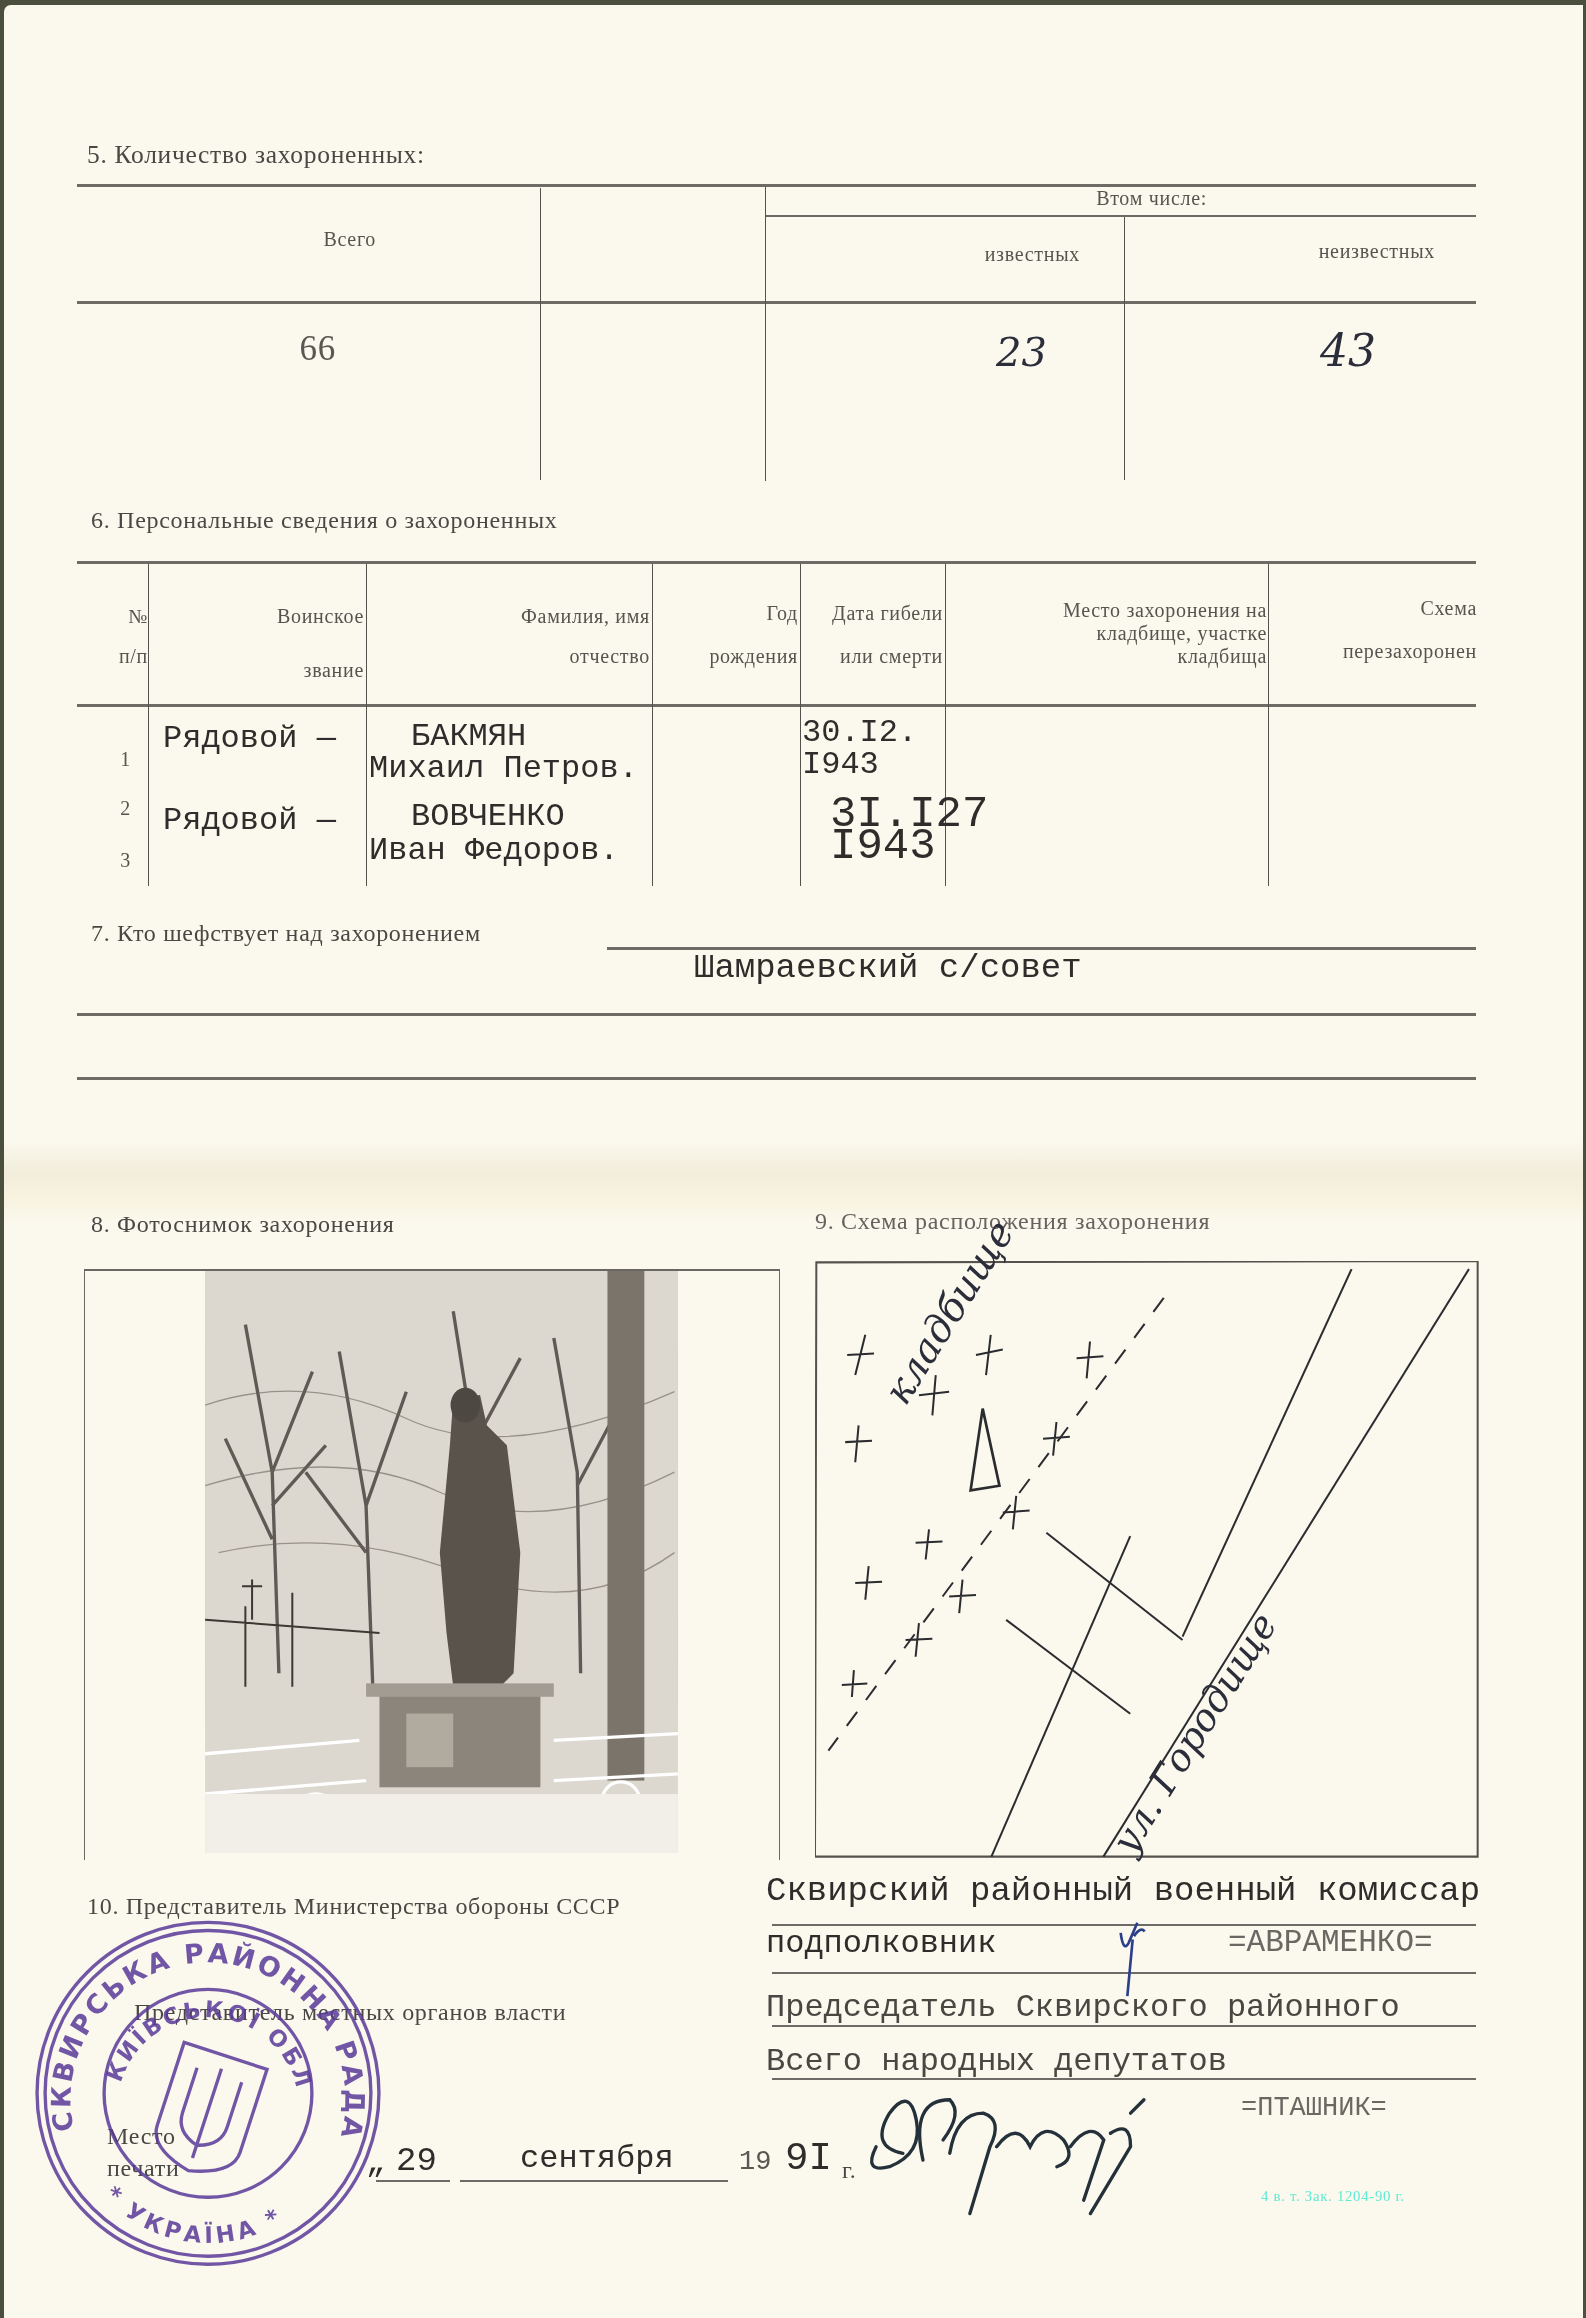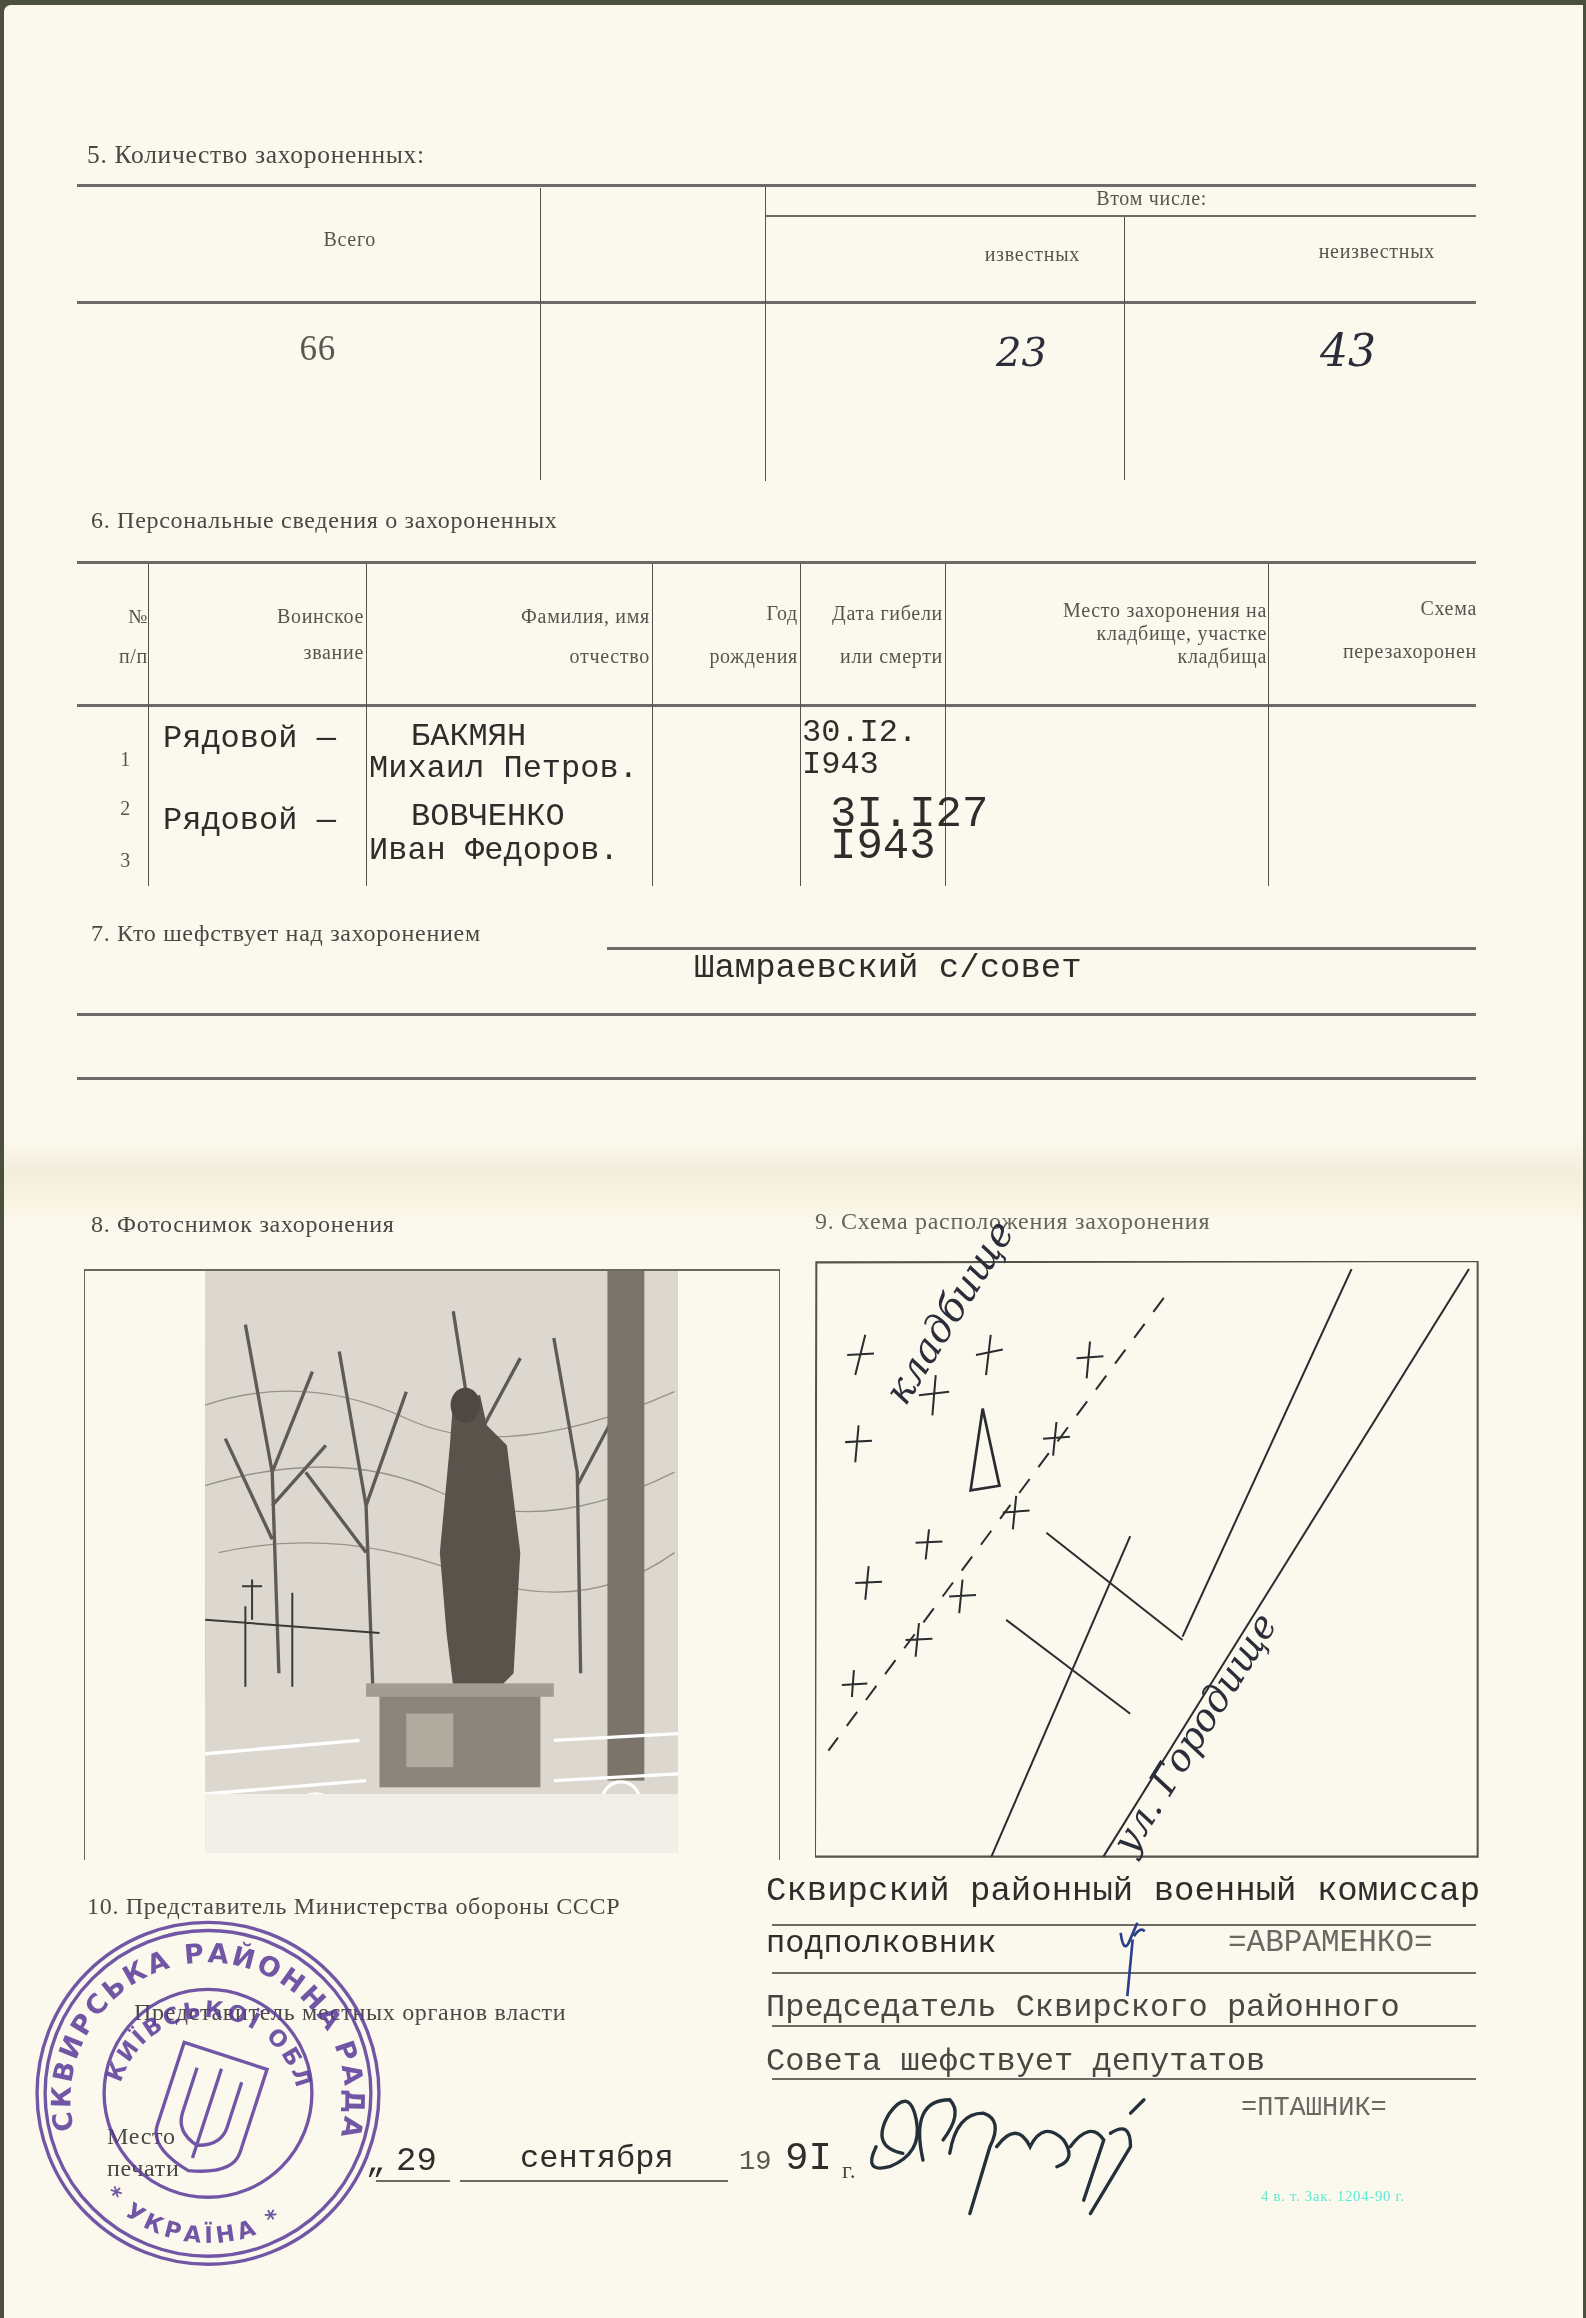--- a/index.html
+++ b/index.html
@@ -68,21 +68,21 @@
   <div class="vline" style="left:800px; top:564px; height:322px;"></div>
   <div class="vline" style="left:945px; top:564px; height:322px;"></div>
   <div class="vline" style="left:1268px; top:564px; height:322px;"></div>
 
   <div class="abs label small center" style="left:81px; top:605px; width:67px;">
     <div>№</div>
     <div style="margin-top:17.4px;">п/п</div>
   </div>
   <div class="abs label small center" style="left:149px; top:605px; width:215px;">
     <div>Воинское</div>
-    <div style="margin-top:13px;">звание</div>
+    <div style="margin-top:31px;">звание</div>
   </div>
   <div class="abs label small center" style="left:367px; top:605px; width:283px;">
     <div>Фамилия, имя</div>
     <div style="margin-top:17.4px;">отчество</div>
   </div>
   <div class="abs label small center" style="left:653px; top:602px; width:145px;">
     <div>Год</div>
     <div style="margin-top:20px;">рождения</div>
   </div>
   <div class="abs label small center" style="left:801px; top:602px; width:142px;">
@@ -221,21 +221,21 @@
 <div class="hline" style="left:772px; top:1924px; width:704px; height:2px;"></div>
 <div class="abs typed" style="left:766px; top:1925px; font-size:32px;">подполковник</div>
 <div class="abs typed" style="left:1228px; top:1925px; font-size:31px; color:#6b6863;">=АВРАМЕНКО=</div>
 <div class="hline" style="left:772px; top:1972px; width:704px; height:2px;"></div>
 <svg class="abs" style="left:1114px; top:1919px;" width="40" height="81" viewBox="0 0 60 120">
   <path d="M10 20 Q14 50 22 35 L35 5 M30 25 Q40 10 46 18 M28 30 L20 115" stroke="#2b3f8a" stroke-width="4" fill="none"></path>
 </svg>
 
 <div class="abs typed" style="left:766px; top:1989px; font-size:32px; color:#4a4743;">Председатель Сквирского районного</div>
 <div class="hline" style="left:772px; top:2025px; width:704px; height:2px;"></div>
-<div class="abs typed" style="left:766px; top:2043px; font-size:32px; color:#4a4743;">Совета шефствует депутатов</div>
+<div class="abs typed" style="left:766px; top:2043px; font-size:32px; color:#4a4743;">Всего народных депутатов</div>
 <div class="hline" style="left:772px; top:2078px; width:704px; height:2px;"></div>
 
 <svg class="abs" style="left:849px; top:2073px;" width="389" height="154" viewBox="0 0 580 230">
   <g stroke="#24303a" stroke-width="5" fill="none" stroke-linecap="round">
     <path d="M40 110 Q20 150 60 140 Q110 120 100 70 Q90 20 60 60 Q30 110 80 120"></path>
     <path d="M110 130 Q90 40 150 40 Q170 60 140 100"></path>
     <path d="M150 120 Q160 60 200 60 Q230 70 210 110 L180 210"></path>
     <path d="M220 110 Q250 70 270 110 Q290 70 320 100 Q340 130 310 140"></path>
     <path d="M330 110 Q360 70 380 100 L350 190"></path>
     <path d="M390 90 Q420 70 420 110 L360 210 M420 60 L440 40"></path>

